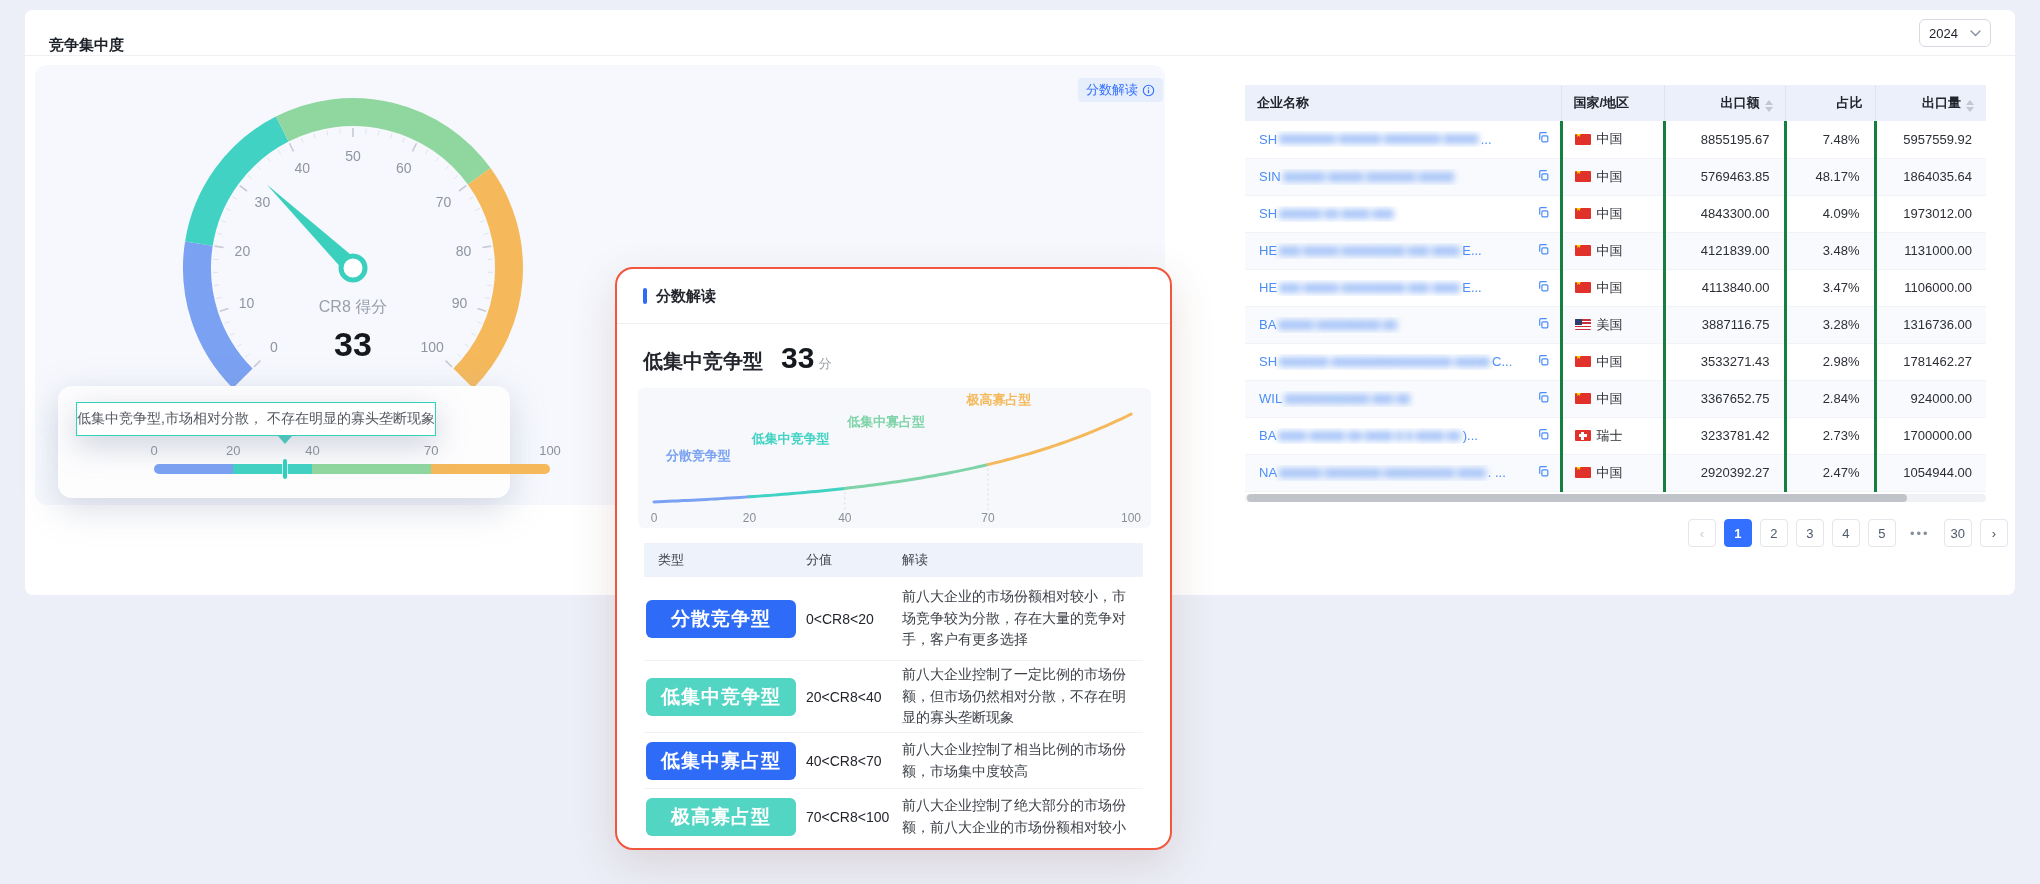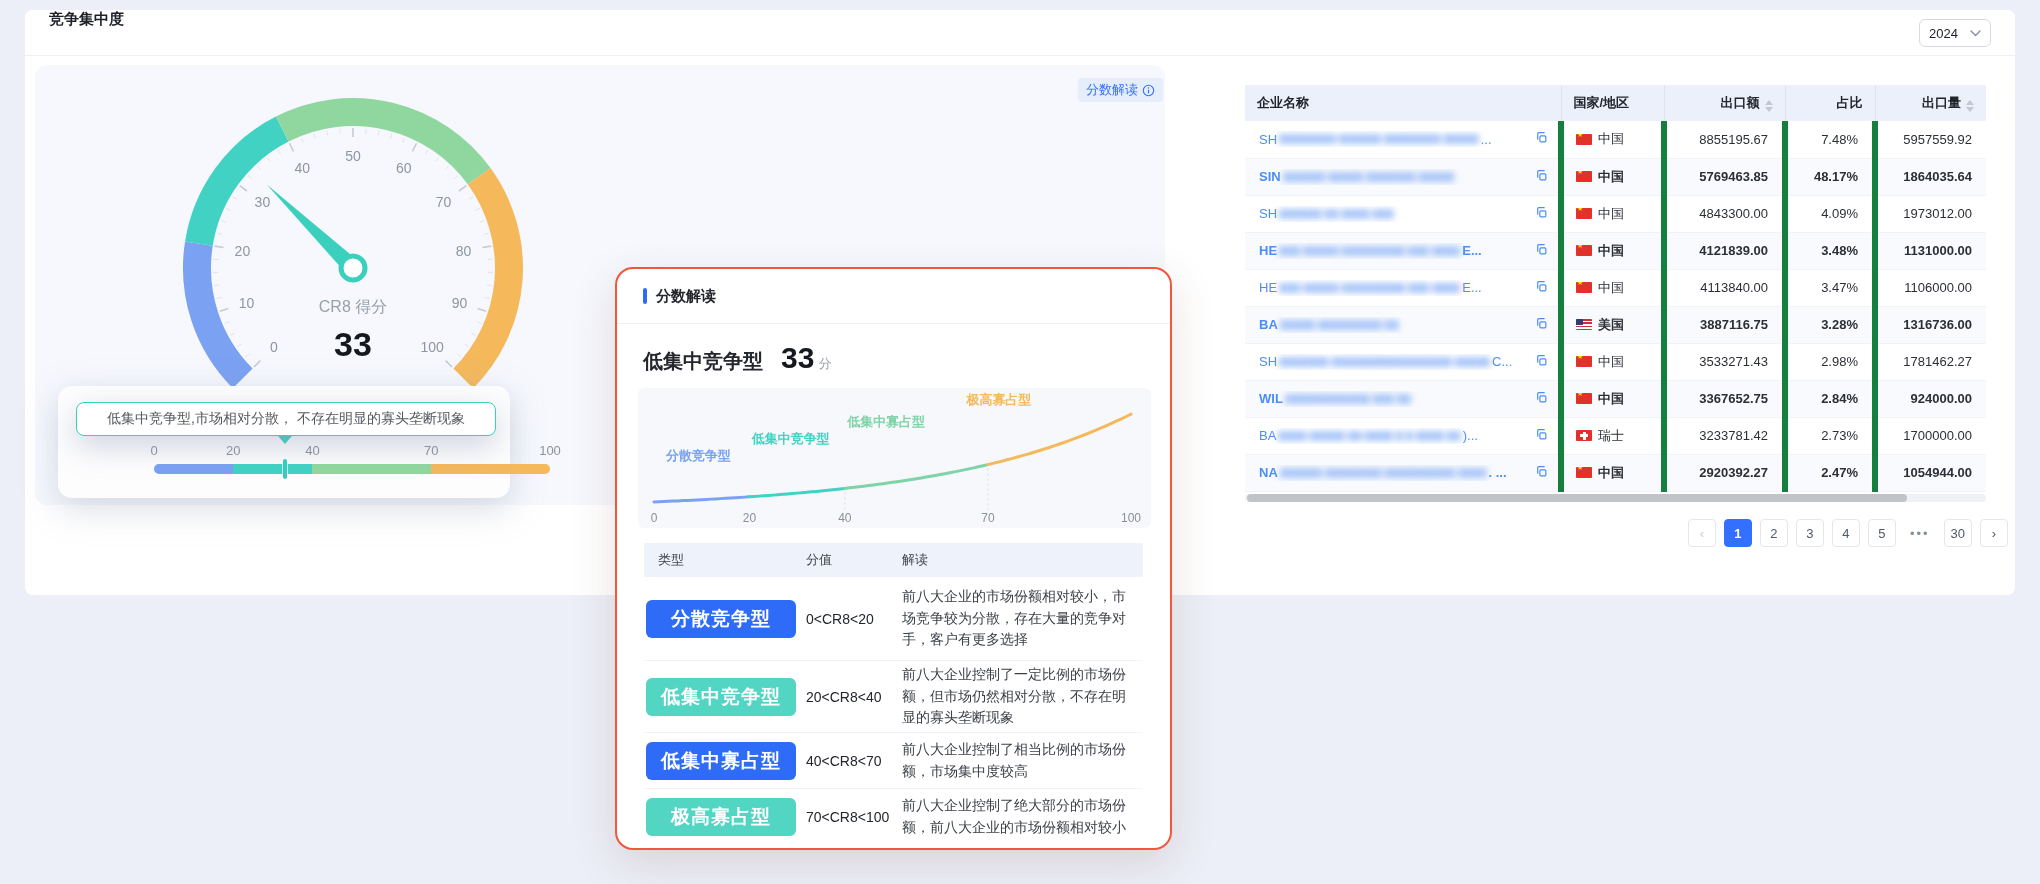--- a/index.html
+++ b/index.html
@@ -1,28 +1,28 @@
 <!DOCTYPE html>
 <html><head>
 <meta charset="utf-8">
 <style>
   * { margin:0; padding:0; box-sizing:border-box; }
   body { font-family:"Liberation Sans","DejaVu Sans",sans-serif; }
   .stage { position:relative; width:2040px; height:884px; background:#eceff8; overflow:hidden; }
 
   .card { position:absolute; left:25px; top:10px; width:1990px; height:585px; background:#fff; border-radius:8px; }
-  .card-header { position:absolute; left:25px; top:10px; width:1990px; height:46px; border-bottom:1px solid #efeff4; display:flex; align-items:flex-start; background:#fff; border-radius:8px 8px 0 0; z-index:2;}
+  .card-header { position:absolute; left:25px; top:10px; width:1990px; height:46px; border-bottom:1px solid #efeff4; display:flex; align-items:flex-end; background:#fff; border-radius:8px 8px 0 0; z-index:2;}
   .page-title { padding-left:24px; font-size:15px; font-weight:700; color:#1d2129; }
   .year-select { position:absolute; right:24px; top:9px; width:72px; height:28px; border:1px solid #d6dae1; border-radius:6px; background:#fff; display:flex; align-items:center; justify-content:space-between; padding:0 9px; font-size:13px; color:#1d2129; cursor:pointer; }
 
   .left-panel { position:absolute; left:35px; top:65px; width:1130px; height:440px; background:#f6f8fd; border-radius:12px; z-index:1; }
   .score-btn { position:absolute; left:1043px; top:13px; height:24px; padding:0 8px; background:#e6eefc; border-radius:4px; display:flex; align-items:center; gap:4px; font-size:13px; color:#3370ff; cursor:pointer; }
   .gauge-wrap { position:absolute; left:130px; top:15px; width:380px; height:330px; }
   .halo { position:absolute; left:23px; top:321px; width:452px; height:112px; background:#fdfdfe; border-radius:14px; box-shadow:0 10px 34px rgba(150,160,185,.38); }
-  .tooltip { position:absolute; left:41px; top:337px; width:420px; height:34px; background:#fff; border:1px solid #35d1bf; border-radius:8px; display:flex; align-items:center; justify-content:center; font-size:14px; color:#53575e; box-shadow:0 10px 30px rgba(140,150,175,.40); z-index:4; white-space:nowrap; }
+  .tooltip { position:absolute; left:41px; top:337px; width:360px; height:34px; background:#fff; border:1px solid #35d1bf; border-radius:0; display:flex; align-items:center; justify-content:center; font-size:14px; color:#53575e; box-shadow:0 10px 30px rgba(140,150,175,.40); z-index:4; white-space:nowrap; }
   .bar-zone { position:absolute; left:119px; top:378px; width:396px; height:44px; z-index:3; }
   .bar-tick { position:absolute; top:0; transform:translateX(-50%); font-size:13px; color:#8b909a; }
   .bar-track { position:absolute; left:0; top:21px; width:396px; height:10px; border-radius:5px; overflow:hidden; display:flex; }
   .bar-marker { position:absolute; top:16px; width:4px; height:20px; background:#2fd0bd; border-radius:2px; transform:translateX(-50%); box-shadow:0 0 0 1px rgba(255,255,255,.7); }
   .tip-arrow { position:absolute; top:-7px; width:0; height:0; border-left:7px solid transparent; border-right:7px solid transparent; border-top:8px solid #3bd0be; transform:translateX(-50%); }
 
   
   .popup { position:absolute; left:615px; top:267px; width:557px; height:583px; background:#fff; border:2px solid #f2563c; border-radius:18px; box-shadow:0 14px 44px rgba(120,70,50,.16); z-index:50; overflow:hidden; }
   .popup-header { height:55px; display:flex; align-items:center; padding:0 26px; border-bottom:1px solid #eef0f3; }
   .popup-accent { width:4px; height:16px; background:#2e6bf6; border-radius:2px; margin-right:9px; }
@@ -39,23 +39,23 @@
   .prow-body { border-bottom:1px solid #f0f2f5; }
   .prow-body:last-child { border-bottom:none; }
   .ptag { display:inline-flex; align-items:center; justify-content:center; width:150px; height:38px; border-radius:6px; color:#fff; font-size:19px; font-weight:700; letter-spacing:1px; margin-left:2px; }
   .range { font-size:14px; color:#23262d; }
   .desc { font-size:14px; color:#3a3f46; line-height:1.55; padding-right:4px; }
 
   
   .ctable { position:absolute; left:1245px; top:85px; width:741px; border-collapse:collapse; table-layout:fixed; background:#fff; z-index:2;}
   .ctable th { height:36px; background:#ecf0fa; font-size:13px; font-weight:700; color:#21252d; border-right:1px solid #dfe3ee; padding:0 12px; }
   .ctable th:last-child { border-right:none; }
-  .ctable td { height:37px; border-bottom:1px solid #f1f3f8; border-right:6px solid #15803d; font-size:13px; color:#2c2f36; overflow:hidden; }
+  .ctable td { height:37px; border-bottom:1px solid #f1f3f8; border-right:3px solid #15803d; font-size:13px; color:#2c2f36; overflow:hidden; }
   .ctable td:last-child { border-right:none; }
-  .ctable tr.even td { background:#f8fafd;font-weight:bold; }
+  .ctable tr.even td { background:#f8fafd; }
   .th-inner { display:flex; align-items:center; }
   .th-inner.right { justify-content:flex-end;align-items:flex-end; }
   .sort { display:inline-flex; flex-direction:column; gap:2px; margin-left:5px; cursor:pointer; }
   .sort i { width:0; height:0; border-left:4px solid transparent; border-right:4px solid transparent; }
   .sort .up { border-bottom:5px solid #c2c7d1; }
   .sort .dn { border-top:5px solid #c2c7d1; }
   .name-cell { display:flex; align-items:center; padding:0 10px 0 14px; white-space:nowrap; overflow:hidden; }
   .link { color:#4b8df8; cursor:pointer; }
   .mask { color:#a9c6f8; filter:blur(3px); font-size:10px; line-height:1; margin:0 2px; overflow:hidden; flex-shrink:1; }
   .copy-ic { margin-left:auto; flex:none; cursor:pointer; }

